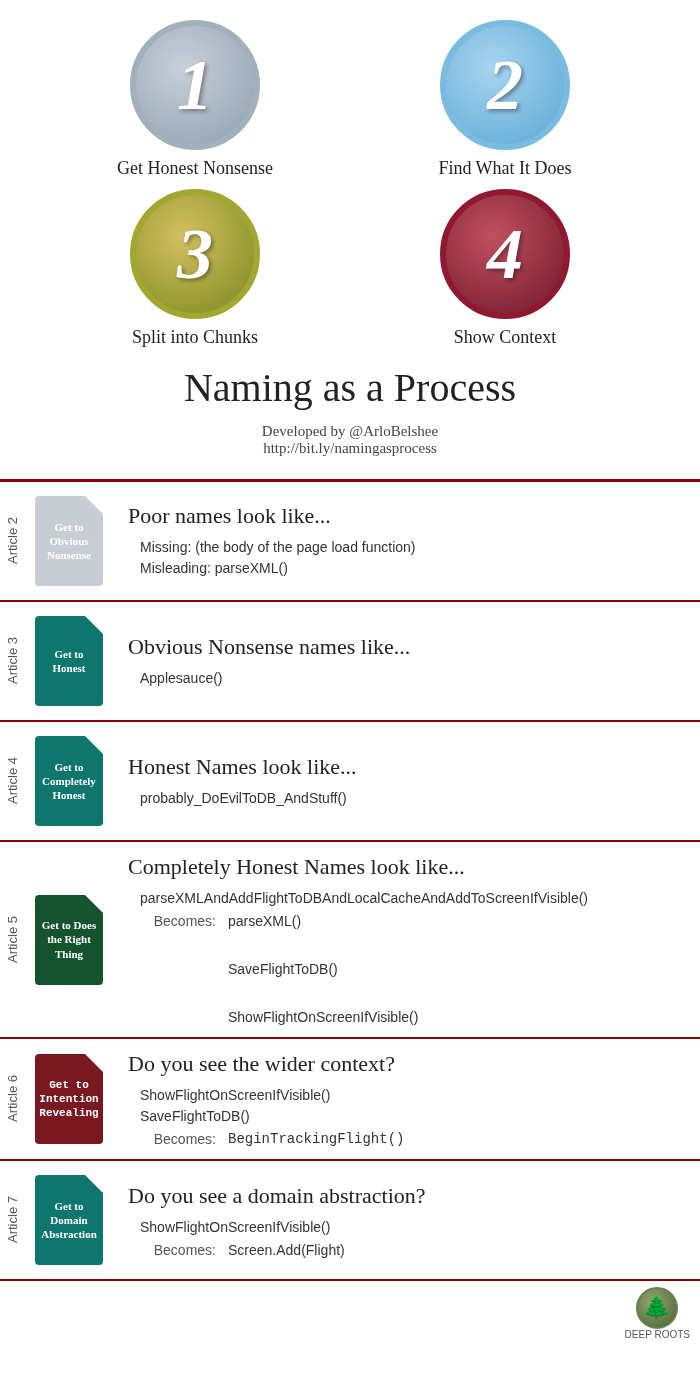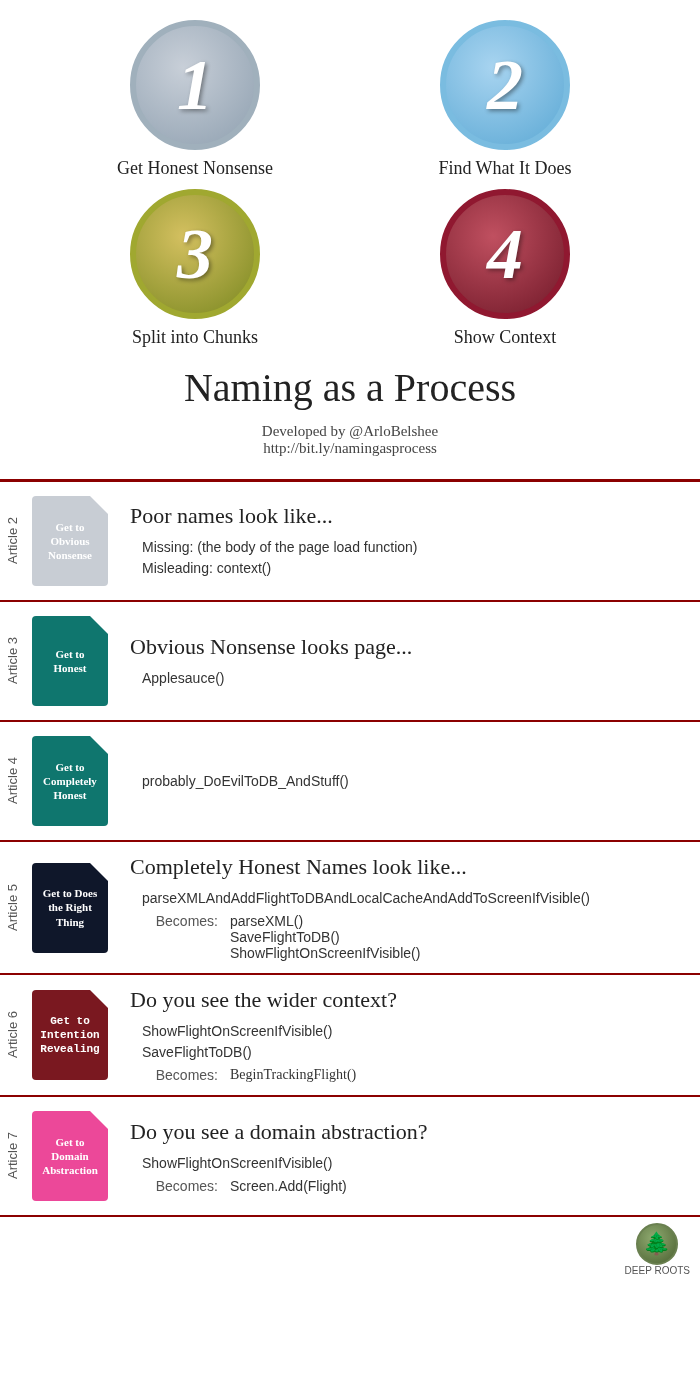--- a/index.html
+++ b/index.html
@@ -127,21 +127,21 @@
     .article-icon-col {
       display: flex;
       align-items: center;
       justify-content: center;
       padding: 10px 8px;
       min-width: 90px;
     }
 
     
     .doc-icon {
-      width: 76px;
+      width: 68px;
       min-height: 90px;
       border-radius: 4px;
       position: relative;
       display: flex;
       align-items: center;
       justify-content: center;
       flex-direction: column;
     }
 
     .doc-icon::before {
@@ -154,27 +154,27 @@
       border-style: solid;
       border-width: 0 18px 18px 0;
     }
 
     .doc-icon-gray { background: #c8cdd4; }
     .doc-icon-gray::before { border-color: transparent #fff transparent transparent; }
 
     .doc-icon-blue { background: #0f766e; }
     .doc-icon-blue::before { border-color: transparent #fff transparent transparent; }
 
-    .doc-icon-olive { background: #0f172a; }
+    .doc-icon-olive { background: #14532d; }
     .doc-icon-olive::before { border-color: transparent #fff transparent transparent; }
 
     .doc-icon-darkred { background: #7a1820; font-family: Liberation Mono, monospace; }
     .doc-icon-darkred::before { border-color: transparent #fff transparent transparent; }
 
-    .doc-icon-maroon { background: #ec4899; }
+    .doc-icon-maroon { background: #0f766e; }
     .doc-icon-maroon::before { border-color: transparent #fff transparent transparent; }
 
     .doc-icon-text {
       font-size: 11px;
       font-weight: bold;
       color: #fff;
       text-align: center;
       padding: 4px 6px;
       line-height: 1.3;
       position: relative;
@@ -217,20 +217,21 @@
     .becomes-label {
       min-width: 100px;
       text-align: right;
       padding-right: 12px;
       color: #555;
     }
 
     .becomes-values {
       display: flex;
       flex-direction: column;
+      gap: 32px;
     }
 
     
     .deep-roots-area {
       display: flex;
       justify-content: flex-end;
       padding: 6px 10px;
       align-items: center;
     }
 
@@ -306,43 +307,44 @@
 <div class="article-row">
       <div class="article-label-col">Article 2</div>
       <div class="article-icon-col">
         <div class="doc-icon doc-icon-gray">
           <div class="doc-icon-text">Get to Obvious Nonsense</div>
         </div>
       </div>
       <div class="article-content-col">
         <div class="article-heading">Poor names look like...</div>
         <div class="article-body">Missing: (the body of the page load function)</div>
-        <div class="article-body">Misleading: context()</div>
+        <div class="article-body">Misleading: parseXML()</div>
       </div>
     </div>
     <div class="article-row">
       <div class="article-label-col">Article 3</div>
       <div class="article-icon-col">
         <div class="doc-icon doc-icon-blue">
           <div class="doc-icon-text">Get to Honest</div>
         </div>
       </div>
       <div class="article-content-col">
-        <div class="article-heading">Obvious Nonsense looks page...</div>
+        <div class="article-heading">Obvious Nonsense names like...</div>
         <div class="article-body">Applesauce()</div>
       </div>
     </div>
     <div class="article-row">
       <div class="article-label-col">Article 4</div>
       <div class="article-icon-col">
         <div class="doc-icon doc-icon-blue">
           <div class="doc-icon-text">Get to Completely Honest</div>
         </div>
       </div>
       <div class="article-content-col">
+        <div class="article-heading">Honest Names look like...</div>
         <div class="article-body">probably_DoEvilToDB_AndStuff()</div>
       </div>
     </div>
     <div class="article-row">
       <div class="article-label-col">Article 5</div>
       <div class="article-icon-col">
         <div class="doc-icon doc-icon-olive">
           <div class="doc-icon-text">Get to Does the Right Thing</div>
         </div>
       </div>
@@ -366,21 +368,21 @@
           <div class="doc-icon-text">Get to Intention Revealing</div>
         </div>
       </div>
       <div class="article-content-col">
         <div class="article-heading">Do you see the wider context?</div>
         <div class="article-body">ShowFlightOnScreenIfVisible()</div>
         <div class="article-body">SaveFlightToDB()</div>
         <div class="becomes-row">
           <div class="becomes-label">Becomes:</div>
           <div class="becomes-values">
-            <div style="font-size: 14px; font-family: Liberation Serif, serif;">BeginTrackingFlight()</div>
+            <div style="font-size: 14px; font-family: Liberation Mono, monospace;">BeginTrackingFlight()</div>
           </div>
         </div>
       </div>
     </div>
     <div class="article-row">
       <div class="article-label-col">Article 7</div>
       <div class="article-icon-col">
         <div class="doc-icon doc-icon-maroon">
           <div class="doc-icon-text">Get to Domain Abstraction</div>
         </div>

